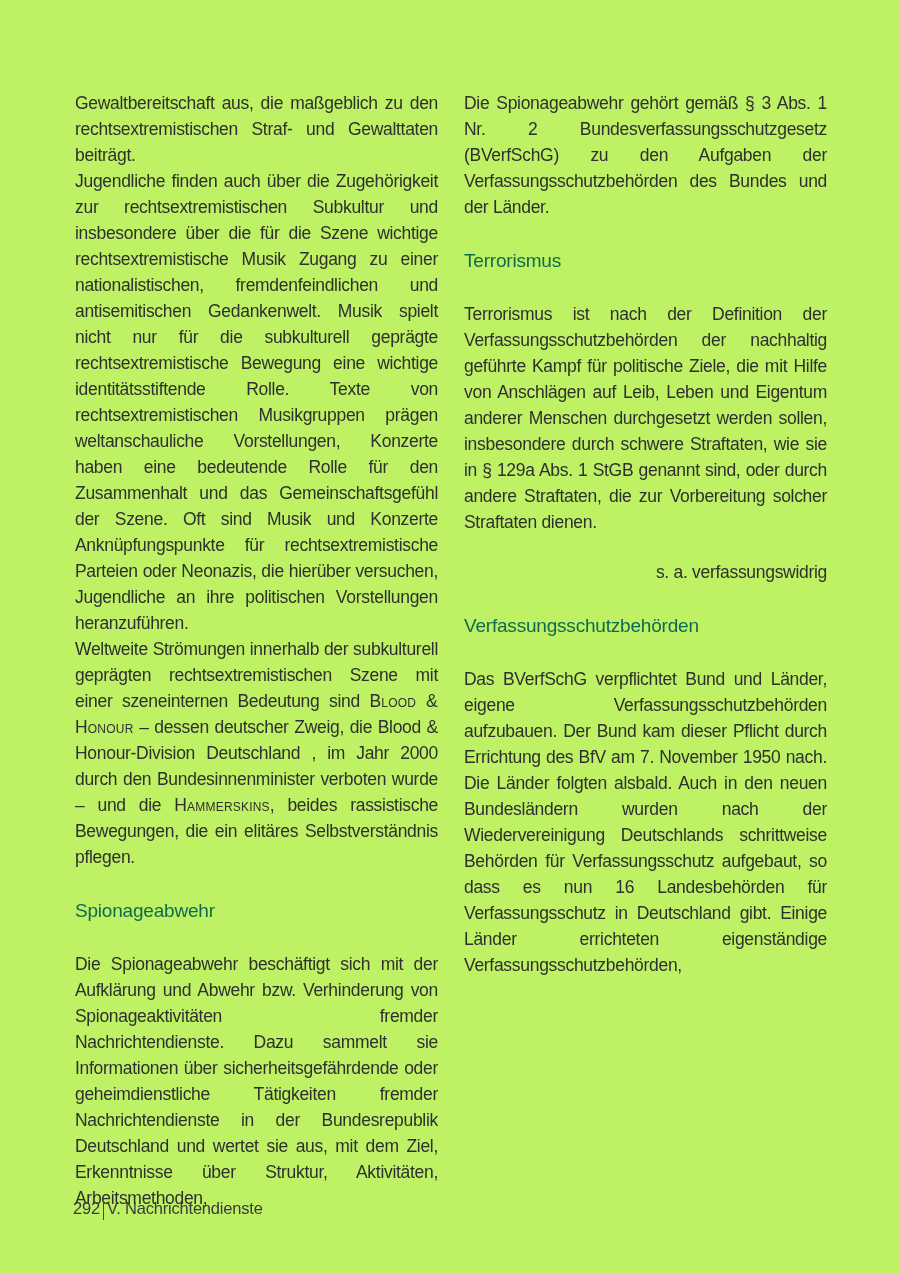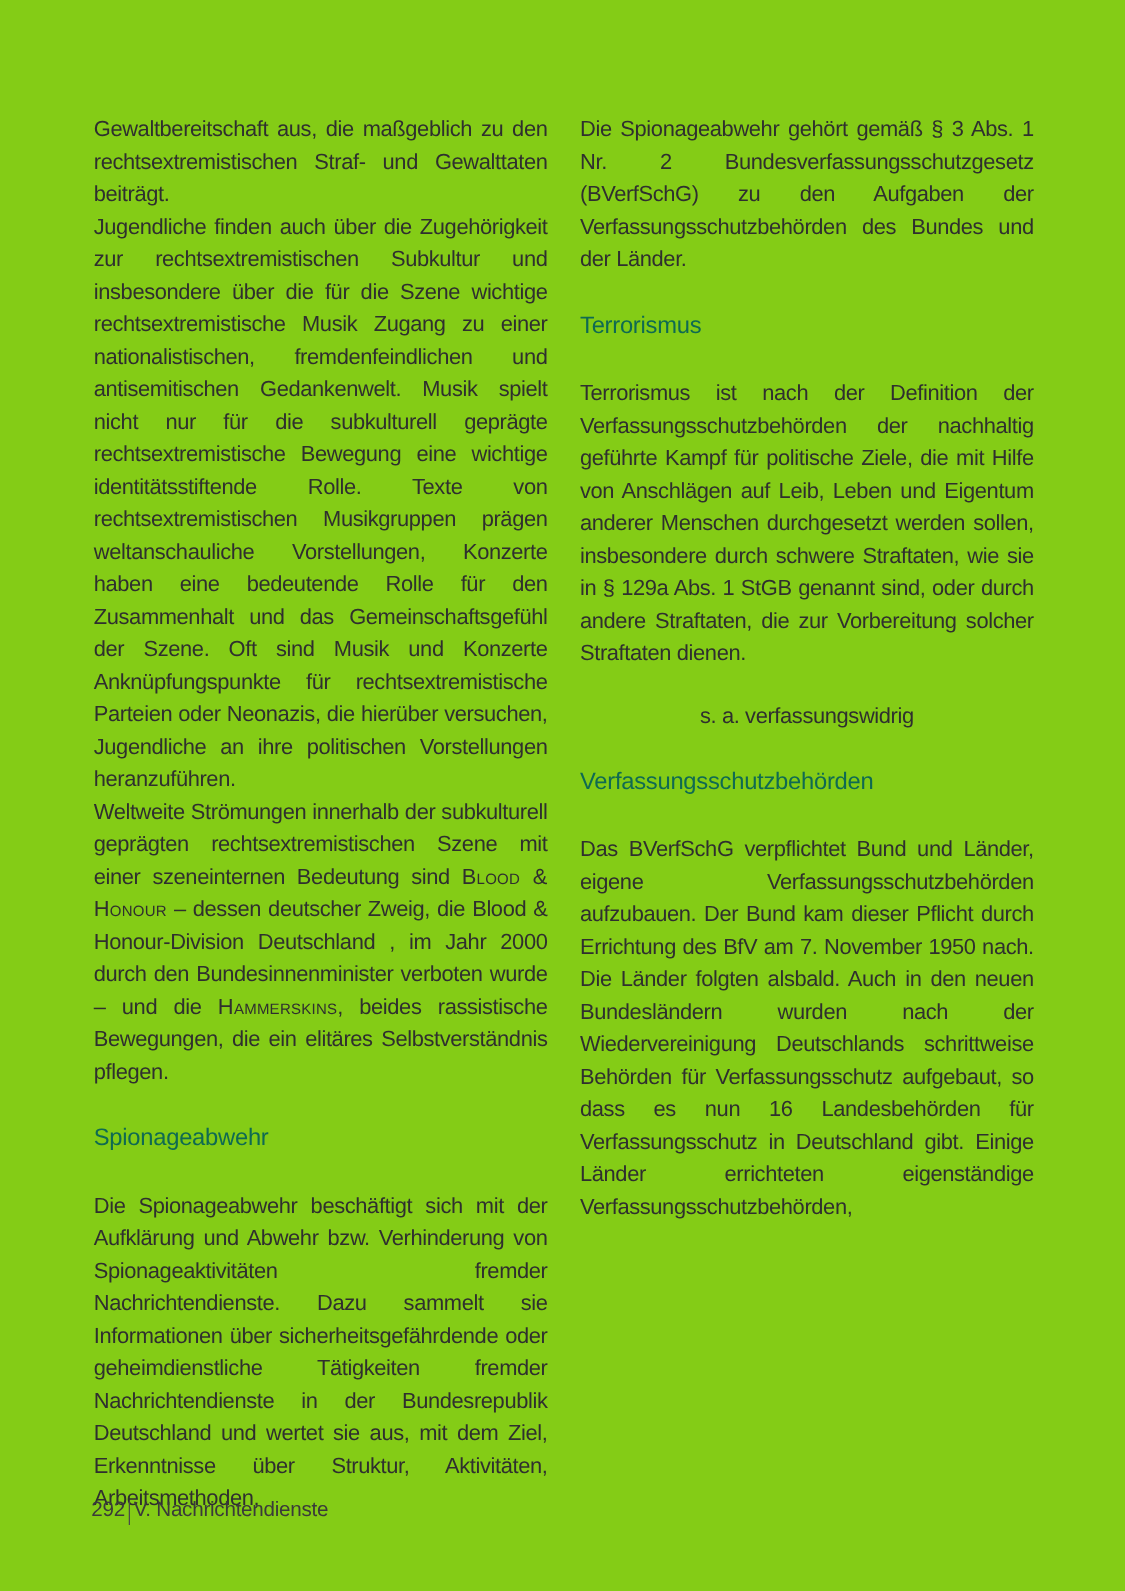--- a/index.html
+++ b/index.html
@@ -9,21 +9,21 @@
   body {
     width: 900px;
     height: 1273px;
     position: relative;
     background: #fdfdfc;
     font-family: "Liberation Sans", sans-serif;
   }
   .page {
     position: absolute;
     inset: 0;
-    background: #84cc16;
+    background: #bef264;
   }
   .col {
     position: absolute;
     top: 90px;
     width: 363px;
     color: #2f2f2f;
     font-size: 17.5px;
     line-height: 26px;
     text-align: justify;
     letter-spacing: -0.3px;
@@ -37,21 +37,21 @@
     font-size: 19px;
     line-height: 26px;
     font-weight: normal;
     color: #0f6a52;
     margin: 28px 0 27px 0;
     text-align: left;
     letter-spacing: -0.2px;
   }
   .seealso {
     margin-top: 24px !important;
-    text-align: center;
+    text-align: right;
   }
   .smallcaps {
     font-variant: small-caps;
     letter-spacing: 0.2px;
   }
   .footer {
     position: absolute;
     left: 73px;
     top: 1196px;
     display: flex;

